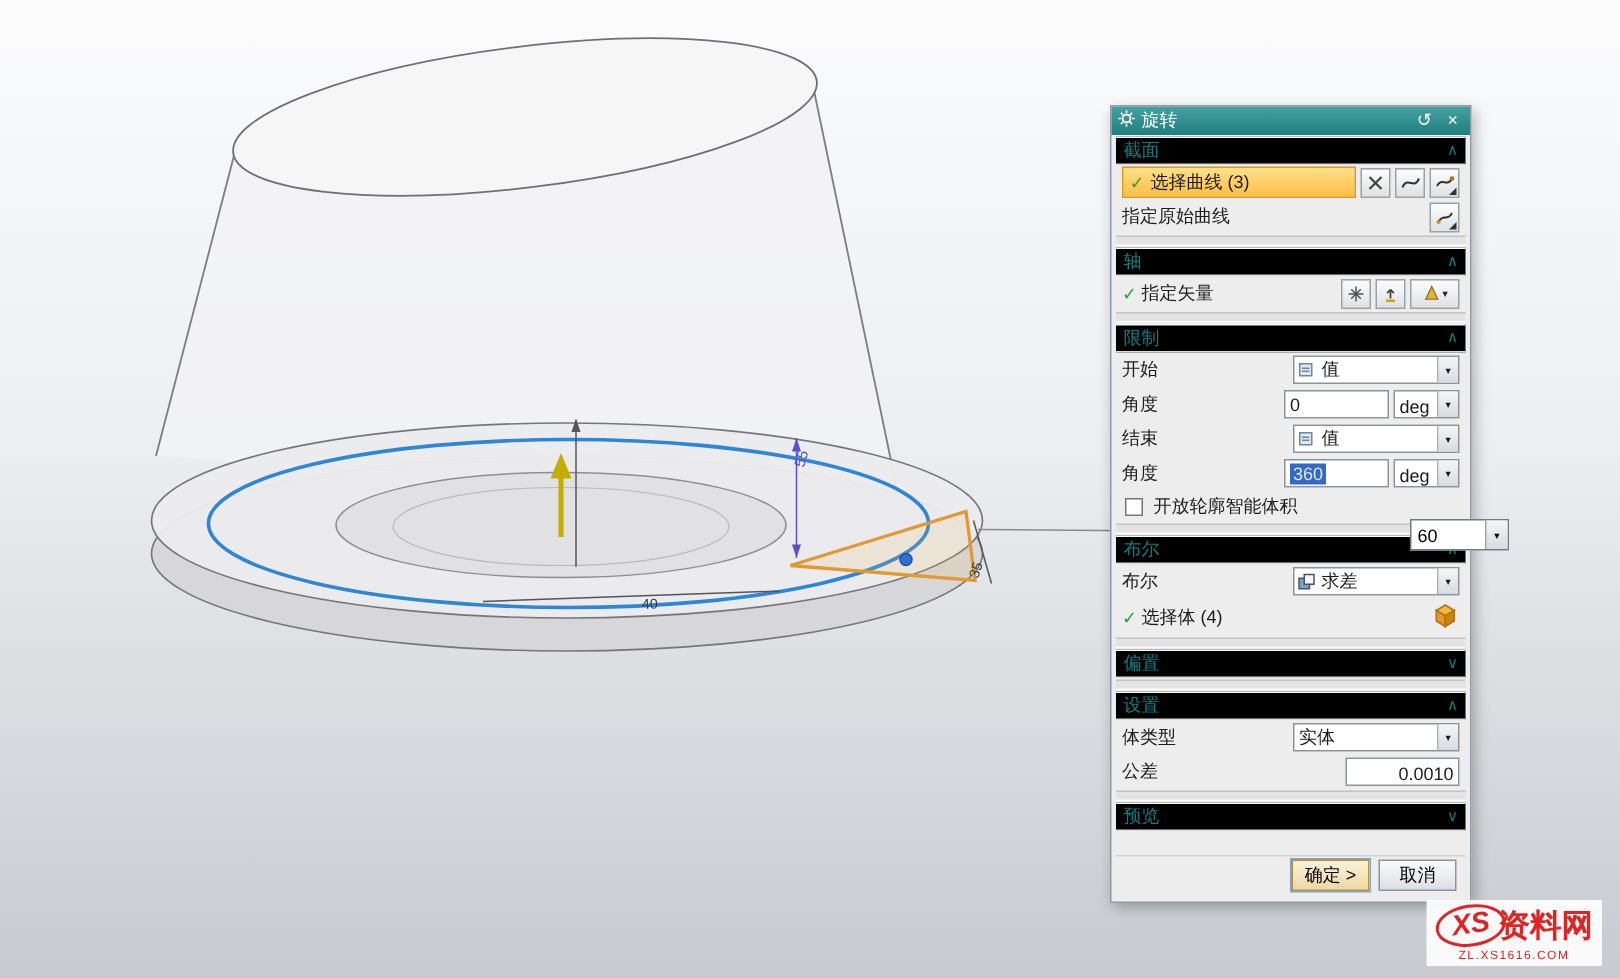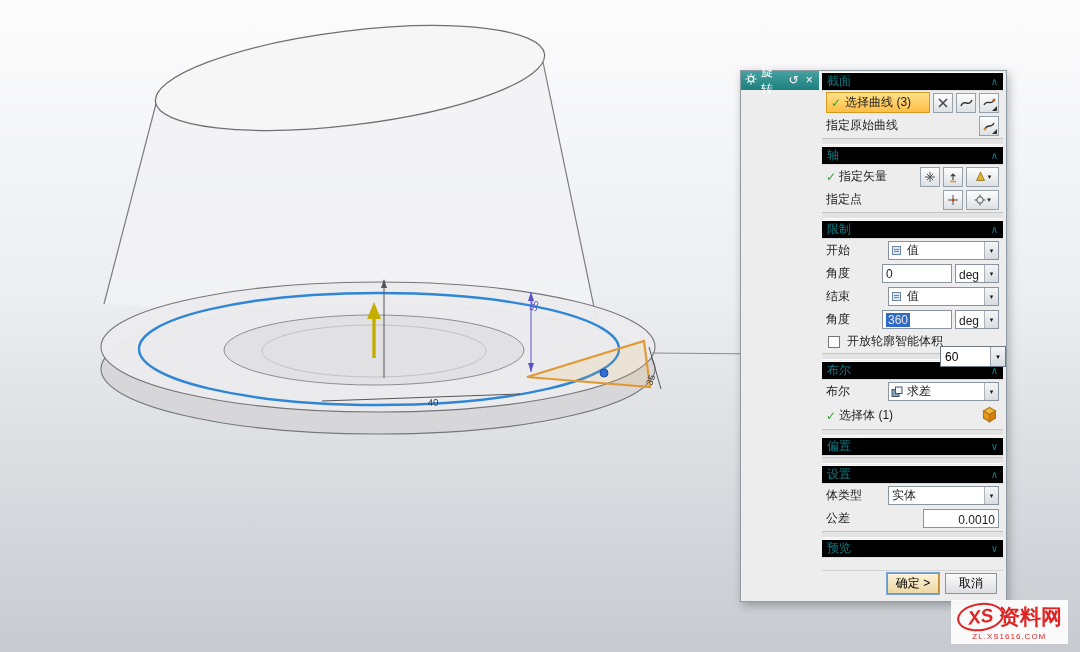--- a/index.html
+++ b/index.html
@@ -3,23 +3,23 @@
 <meta charset="utf-8">
 <style>
   * { margin:0; padding:0; box-sizing:border-box; }
   html,body { width:1080px; height:652px; overflow:hidden;
     font-family:"Liberation Sans","DejaVu Sans",sans-serif; }
   .stage { position:relative; width:1080px; height:652px;
     background:linear-gradient(180deg,#fcfcfd 0%,#eceef0 45%,#c7cbd0 100%); }
   svg.scene { position:absolute; left:0; top:0; z-index:1; }
 
   
-  .dialog { position:absolute; left:740px; top:70px; width:267px; height:532px;
+  .dialog { position:absolute; left:740px; top:70px; width:241px; height:532px;
     background:#ededed; border:1px solid #8f9aa3; box-shadow:2px 3px 9px rgba(0,0,0,.28);
-    display:flex; flex-direction:row; font-size:12px; color:#1c1c1c; z-index:50; }
+    display:flex; flex-direction:column; font-size:12px; color:#1c1c1c; z-index:50; }
   .titlebar { flex:0 0 19px; height:19px; background:linear-gradient(180deg,#46a2a1,#1e7e7e);
     display:flex; align-items:center; gap:4px; padding:0 4px; color:#fff; }
   .titlebar .title { font-size:12px; }
   .tb-sp { flex:1; }
   .tb-btn { width:15px; text-align:center; font-size:12px; line-height:15px; cursor:default; }
   .dbody { flex:1; display:flex; flex-direction:column; padding:1px 3px 0; overflow:hidden; }
 
   .sec { flex:0 0 19px; display:flex; align-items:center; padding:0 5px;
     color:#0e7d85; background:#000000; border-top:1px solid #fafafa; border-bottom:1px solid #dcdcdc; }
   .sec .chev { margin-left:auto; font-size:10px; }
@@ -210,37 +210,20 @@
               <path d="M6 9V3 M6 3L3.8 5.4 M6 3L8.2 5.4" stroke="#444" stroke-width="1.2" fill="none"></path>
             </svg>
         </button>
         <button class="ib wide">
           <svg width="13" height="13" viewBox="0 0 13 13">
               <polygon points="6.5,2 10.5,10.5 2.5,10.5" fill="#e0b52f" stroke="#8a6d1a" stroke-width="0.8"></polygon>
             </svg>
           <span class="dd">▾</span>
         </button>
       </div>
-      <div class="row">
-        <span>指定点</span>
-        <span class="sp"></span>
-        <button class="ib">
-          <svg width="12" height="12" viewBox="0 0 12 12">
-              <path d="M6 1V11 M1 6H11" stroke="#555" stroke-width="1"></path>
-              <circle cx="6" cy="6" r="1.6" fill="#cc4d1a"></circle>
-            </svg>
-        </button>
-        <button class="ib wide">
-          <svg width="12" height="12" viewBox="0 0 12 12">
-              <circle cx="6" cy="6" r="3.2" fill="none" stroke="#555"></circle>
-              <path d="M6 0.5V3 M6 9V11.5 M0.5 6H3 M9 6H11.5" stroke="#555" stroke-width="1"></path>
-            </svg>
-          <span class="dd">▾</span>
-        </button>
-      </div>
       <div class="divider"></div>
 
       <div class="sec">
         <span>限制</span>
         <span class="chev">∧</span>
       </div>
       <div class="row">
         <span>开始</span>
         <div class="combo w111 mla">
           <span class="ci">
@@ -304,21 +287,21 @@
                 <rect x="1" y="3.5" width="7" height="7" fill="#7f9fbf" stroke="#44566a"></rect>
                 <rect x="4.5" y="1" width="6.5" height="6.5" fill="#f4f6f8" stroke="#44566a"></rect>
               </svg>
           </span>
           <span class="ct">求差</span>
           <span class="ca">▾</span>
         </div>
       </div>
       <div class="row" style="flex-basis:25px">
         <span class="ck">✓</span>
-        <span>选择体 (1)</span>
+        <span>选择体 (4)</span>
         <span class="sp"></span>
         <span>
           <svg width="19" height="19" viewBox="0 0 16 16">
               <polygon points="3,5 8,2 13,5 8,8" fill="#f6b73c" stroke="#b07818"></polygon>
               <polygon points="3,5 8,8 8,14 3,11" fill="#e8981e" stroke="#b07818"></polygon>
               <polygon points="13,5 8,8 8,14 13,11" fill="#d2820f" stroke="#b07818"></polygon>
             </svg>
         </span>
       </div>
       <div class="divider"></div>

